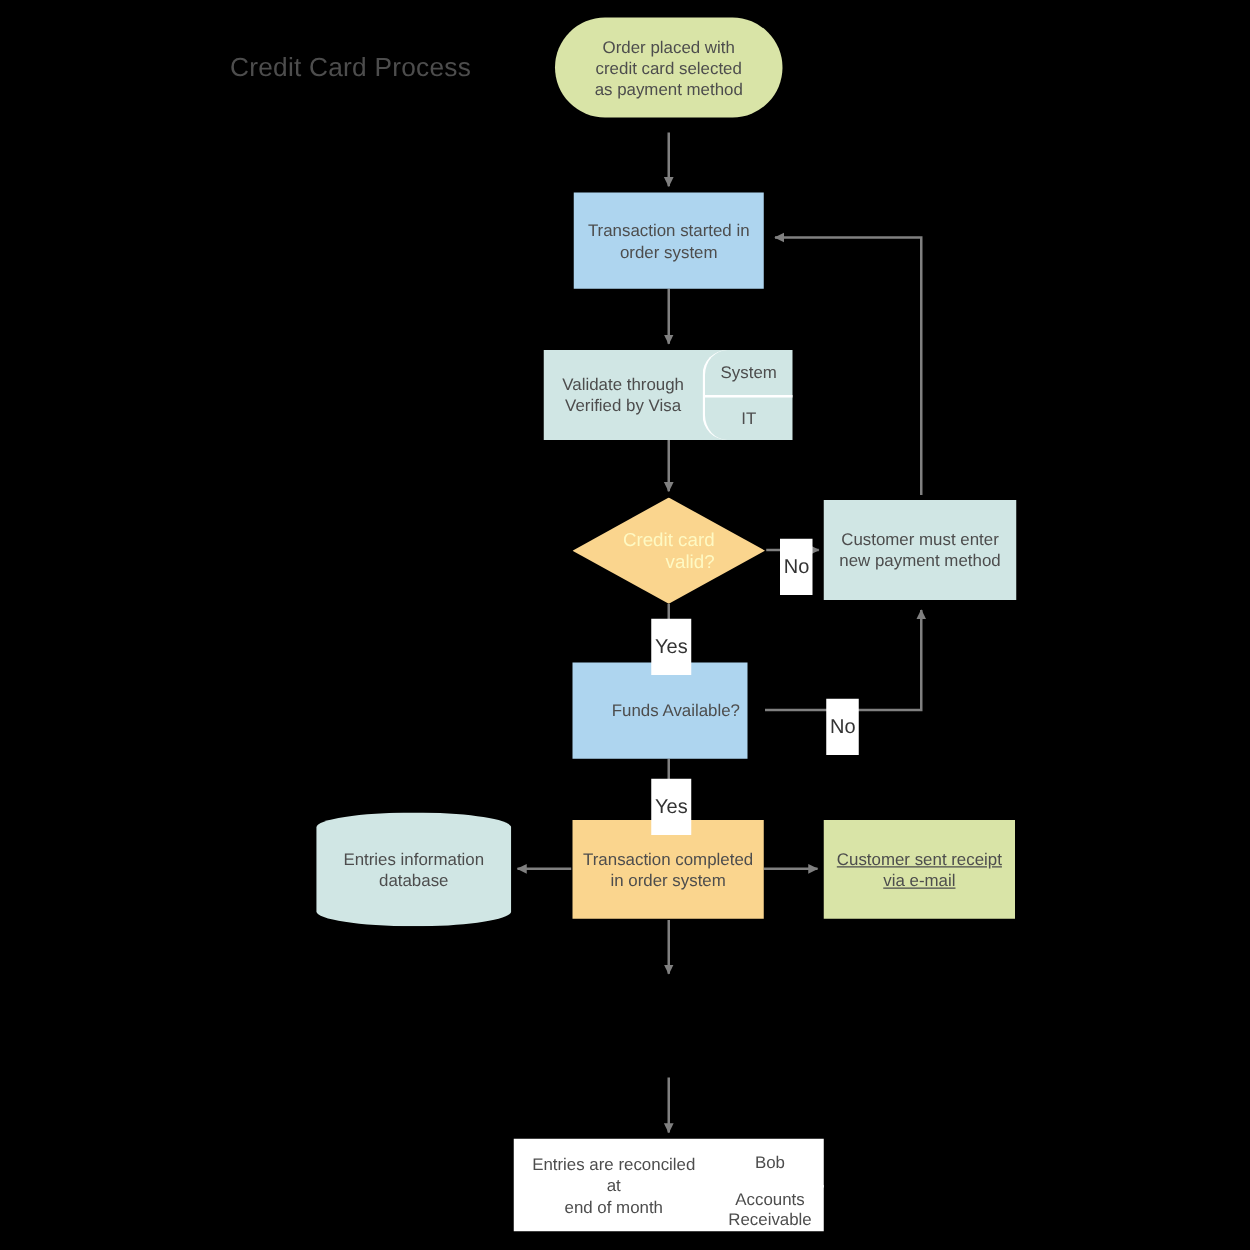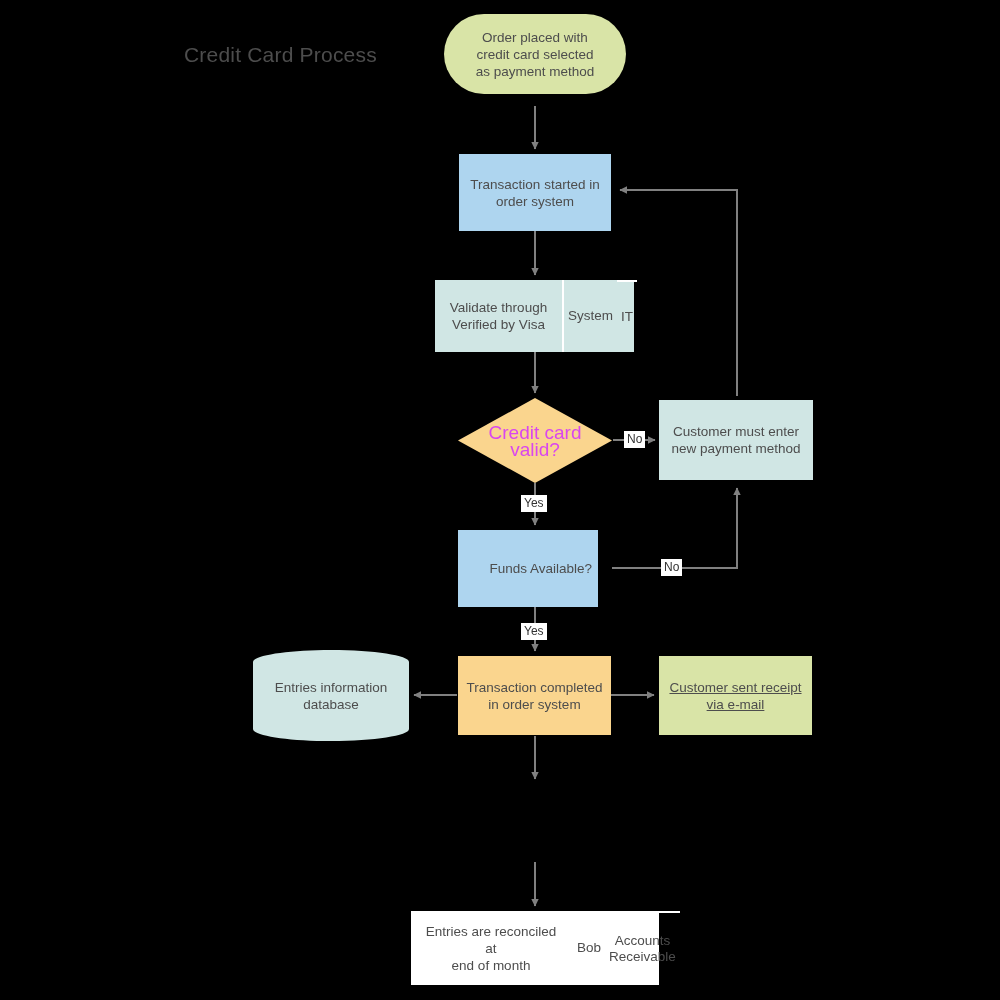--- a/index.html
+++ b/index.html
@@ -61,23 +61,23 @@
     justify-content: center;
   }
   .diamond-shape {
     position: absolute;
     left: 0; top: 0;
     width: 100%; height: 100%;
   }
   .diamond-label {
     position: relative;
     z-index: 2;
-    text-align: center;
-    color: #d946ef;
-    font-size: 19px;
+    text-align: right;
+    color: #fef9c3;
+    font-size: 15px;
     line-height: 17px;
     white-space: pre-line;
   }
   
   .split {
     position: absolute;
     display: flex;
     flex-direction: row;
     box-sizing: border-box;
     z-index: 3;
@@ -89,23 +89,24 @@
     text-align: center;
     color: #4d4d4d;
     font-size: 13.5px;
     line-height: 17px;
     white-space: pre-line;
     padding: 0 14px;
     box-sizing: border-box;
   }
   .split-side {
     display: flex;
-    flex-direction: row;
+    flex-direction: column;
     box-sizing: border-box;
     border-left: 2px solid #ffffff;
+    border-radius: 20px;
   }
   .split-cell {
     flex: 1 1 50%;
     display: flex;
     align-items: center;
     justify-content: center;
     text-align: center;
     color: #4d4d4d;
     font-size: 13.5px;
     line-height: 16px;
@@ -135,23 +136,23 @@
     color: #4d4d4d;
     font-size: 13.5px;
     line-height: 17px;
     white-space: pre-line;
   }
   
   .edge-label {
     position: absolute;
     background: #ffffff;
     color: #333333;
-    font-size: 12px;
+    font-size: 16px;
     line-height: 15px;
-    padding: 1px 3px;
+    padding: 15px 3px;
     z-index: 6;
     white-space: nowrap;
   }
 </style>
 </head>
 <body>
 
 <div id="canvas">
 
   <svg id="svg-layer" viewBox="0 0 1000 1000" xmlns="http://www.w3.org/2000/svg">

